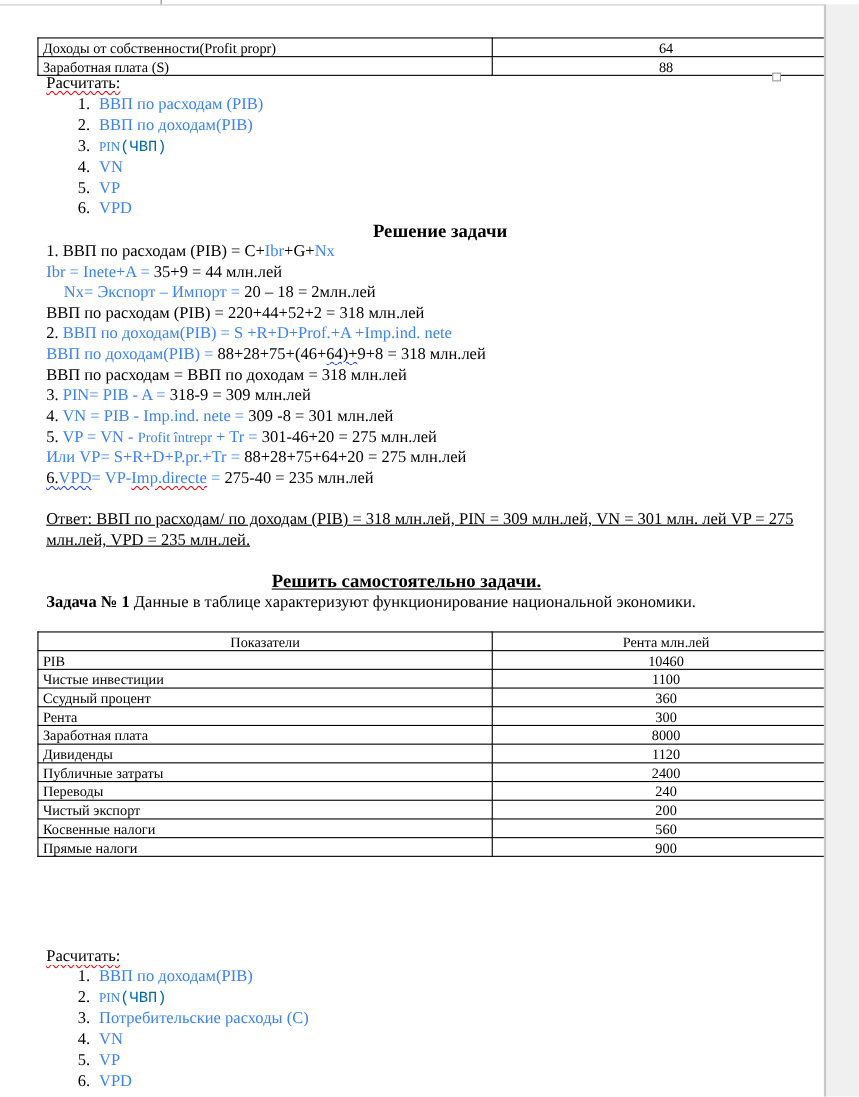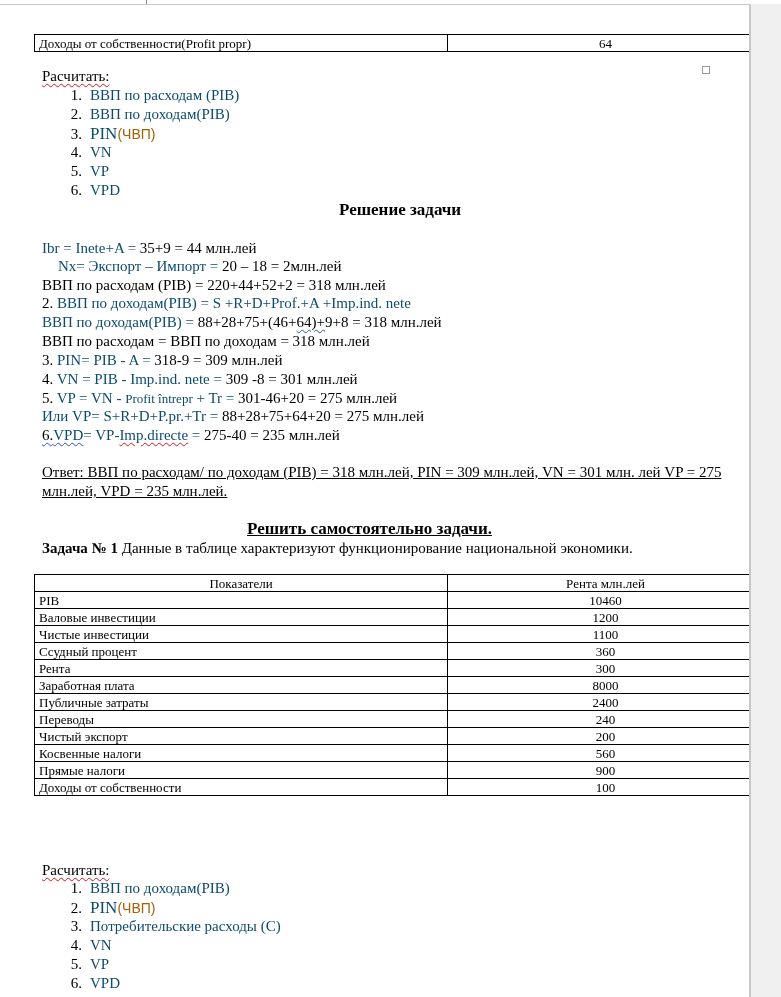--- a/index.html
+++ b/index.html
@@ -16,63 +16,68 @@
 
   table.dt { position: absolute; left: 34px; border-collapse: collapse; width: 730px; font-size: 13px; }
   table.dt td, table.dt th { border: 1px solid #000; padding: 0 4px; height: 16px; line-height: 15px; font-weight: normal; }
   table.dt td.c1 { width: 404px; }
   table.dt td.c2, table.dt th.c2 { text-align: center; }
   table.dt th.c1 { text-align: center; width: 404px; }
 
   .resize-handle { position: absolute; left: 702px; top: 66px; width: 6px; height: 6px; border: 1px solid #999; background: #fff; }
 
   .line { position: absolute; left: 42px; font-size: 15px; line-height: 18px; white-space: nowrap; }
-  .red { color: #0c4a6e; }
-  .sans { font-family: Liberation Sans, sans-serif; color: #a16207; font-size: 14px; }
+  .red { color: #3b82f6; }
+  .sans { font-family: Liberation Mono, monospace; color: #0369a1; font-size: 14px; }
   .spell { text-decoration: underline wavy #e0141e; text-decoration-thickness: 1px; text-underline-offset: 2px; }
   .spellblue { text-decoration: underline wavy #3050d0; text-decoration-thickness: 1px; text-underline-offset: 2px; }
 
   ol.calc { position: absolute; left: 42px; margin: 0; padding: 0; list-style: none; font-size: 15px; }
   ol.calc li { height: 19px; line-height: 19px; white-space: nowrap; }
   ol.calc .num { display: inline-block; width: 48px; text-align: right; padding-right: 8px; box-sizing: border-box; }
-  ol.calc .big { font-size: 17px; }
+  ol.calc .big { font-size: 12px; }
 
   .heading { position: absolute; font-weight: bold; font-size: 17px; white-space: nowrap; }
   .heading.u { text-decoration: underline; }
   .answer { position: absolute; left: 42px; width: 680px; font-size: 15px; line-height: 19px; }
 </style>
 </head>
 <body>
 
 <div class="page">
   <div class="topline"></div>
   <div class="toptick"></div>
 
   <table class="dt" style="top:34px;">
     <tbody>
         <tr>
       <td class="c1">Доходы от собственности(Profit propr)</td>
       <td class="c2">64</td>
     </tr>
+    <tr>
+      <td class="c1">Заработная плата (S)</td>
+      <td class="c2">88</td>
+    </tr>
   </tbody>
     </table>
   <div class="resize-handle"></div>
 
   <div class="line" style="top:67px;"><span class="spell">Расчитать:</span></div>
   <ol class="calc" style="top:86px;">
     <li><span class="num">1.</span><span class="red">ВВП по расходам (PIB)</span></li>
     <li><span class="num">2.</span><span class="red">ВВП по доходам(PIB)</span></li>
     <li><span class="num">3.</span><span class="red big">PIN</span><span class="sans">(ЧВП)</span></li>
     <li><span class="num">4.</span><span class="red">VN</span></li>
     <li><span class="num">5.</span><span class="red">VP</span></li>
     <li><span class="num">6.</span><span class="red">VPD</span></li>
   </ol>
 
   <div class="heading" style="top:200px; left:339px;">Решение задачи</div>
 
+  <div class="line" style="top:220px;"><span>1.  ВВП по расходам (PIB) = C+</span><span class="red">Ibr</span><span>+G+</span><span class="red">Nx</span></div>
   <div class="line" style="top:239px;"><span class="red">Ibr = Inete+A = </span><span>35+9 = 44 млн.лей</span></div>
   <div class="line" style="top:257px;margin-left:16px;"><span class="red">Nx= Экспорт – Импорт = </span><span>20 – 18 = 2млн.лей</span></div>
   <div class="line" style="top:276px;"><span>ВВП по расходам (PIB) = 220+44+52+2 = 318 млн.лей</span></div>
   <div class="line" style="top:294px;"><span>2. </span><span class="red">ВВП по доходам(PIB) = S +R+D+Prof.+A +Imp.ind. nete</span></div>
   <div class="line" style="top:313px;"><span class="red">ВВП по доходам(PIB) = </span><span>88+28+75+(46+</span><span class="spellblue">64)+</span><span>9+8 = 318 млн.лей</span></div>
   <div class="line" style="top:332px;"><span>ВВП по расходам = ВВП по доходам = 318 млн.лей</span></div>
   <div class="line" style="top:351px;"><span>3.  </span><span class="red">PIN= PIB - A = </span><span>318-9 = 309 млн.лей</span></div>
   <div class="line" style="top:370px;"><span>4.  </span><span class="red">VN = PIB - Imp.ind. nete = </span><span>309 -8 = 301 млн.лей</span></div>
   <div class="line" style="top:389px;"><span>5.  </span><span class="red">VP = VN - </span><span class="red" style="font-size:13px;">Profit întrepr</span><span class="red"> + Tr = </span><span>301-46+20 = 275 млн.лей</span></div>
   <div class="line" style="top:407px;"><span class="red">Или VP= S+R+D+P.pr.+Tr = </span><span>88+28+75+64+20 = 275 млн.лей</span></div>
@@ -89,38 +94,38 @@
         <th class="c1">Показатели</th>
         <th class="c2">Рента млн.лей</th>
       </tr>
     </thead>
     <tbody id="dt-body">
         <tr>
           <td class="c1">PIB</td>
           <td class="c2">10460</td>
         </tr>
         <tr>
-          <td class="c1">Валовые инвестиции</td>
-          <td class="c2">1200</td>
-        </tr>
-        <tr>
           <td class="c1">Чистые инвестиции</td>
           <td class="c2">1100</td>
         </tr>
         <tr>
           <td class="c1">Ссудный процент</td>
           <td class="c2">360</td>
         </tr>
         <tr>
           <td class="c1">Рента</td>
           <td class="c2">300</td>
         </tr>
         <tr>
           <td class="c1">Заработная плата</td>
           <td class="c2">8000</td>
+        </tr>
+        <tr>
+          <td class="c1">Дивиденды</td>
+          <td class="c2">1120</td>
         </tr>
         <tr>
           <td class="c1">Публичные затраты</td>
           <td class="c2">2400</td>
         </tr>
         <tr>
           <td class="c1">Переводы</td>
           <td class="c2">240</td>
         </tr>
         <tr>
@@ -128,24 +133,20 @@
           <td class="c2">200</td>
         </tr>
         <tr>
           <td class="c1">Косвенные налоги</td>
           <td class="c2">560</td>
         </tr>
         <tr>
           <td class="c1">Прямые налоги</td>
           <td class="c2">900</td>
         </tr>
-        <tr>
-          <td class="c1">Доходы от собственности</td>
-          <td class="c2">100</td>
-        </tr>
       </tbody>
   </table>
 
   <div class="line" style="top:861px;"><span class="spell">Расчитать:</span></div>
   <ol class="calc" style="top:879px;">
     <li><span class="num">1.</span><span class="red">ВВП по доходам(PIB)</span></li>
     <li><span class="num">2.</span><span class="red big">PIN</span><span class="sans">(ЧВП)</span></li>
     <li><span class="num">3.</span><span class="red">Потребительские расходы (C)</span></li>
     <li><span class="num">4.</span><span class="red">VN</span></li>
     <li><span class="num">5.</span><span class="red">VP</span></li>

